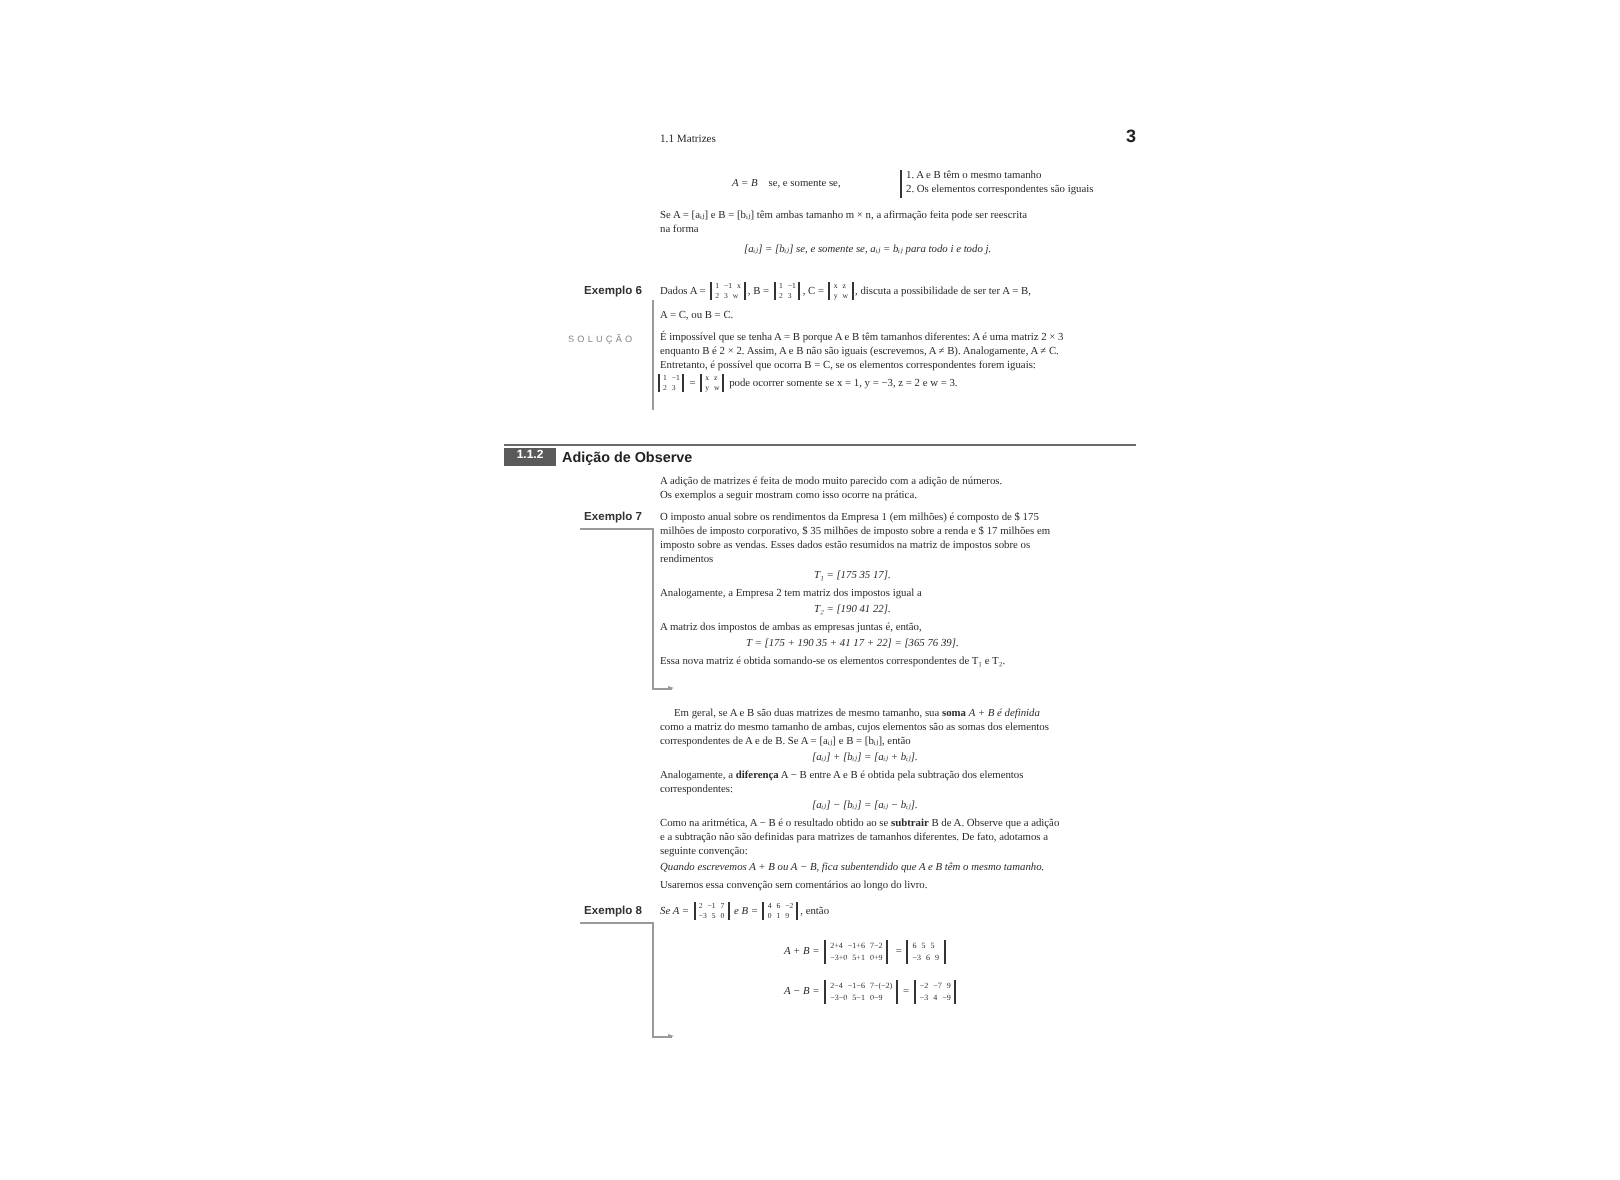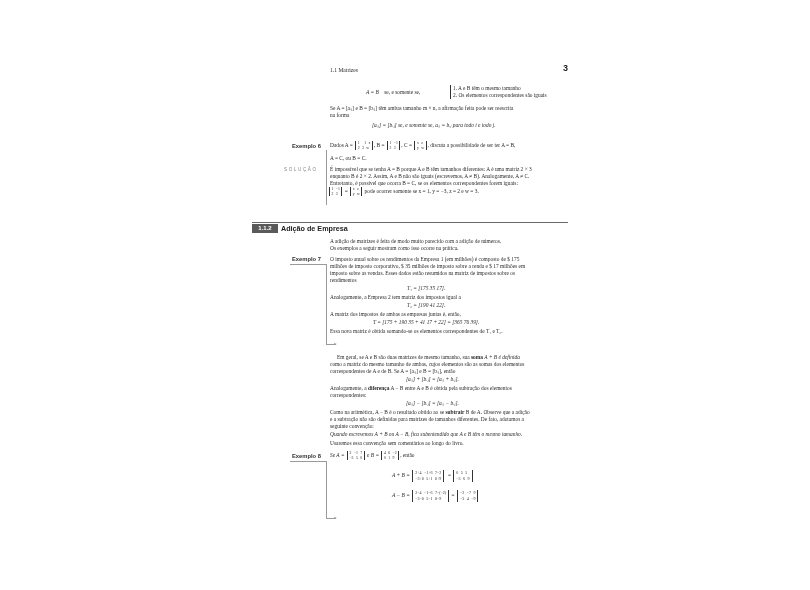--- a/index.html
+++ b/index.html
@@ -63,21 +63,21 @@
   <div class="abs t" style="left:330px;top:173px;">enquanto B é 2 × 2. Assim, A e B não são iguais (escrevemos, A ≠ B). Analogamente, A ≠ C.</div>
   <div class="abs t" style="left:330px;top:180px;">Entretanto, é possível que ocorra B = C, se os elementos correspondentes forem iguais:</div>
   <div class="abs t" style="left:328px;top:187px;">
     <span class="mat"><div class="r">1  −1</div><div class="r">2  3</div></span> =
     <span class="mat"><div class="r">x  z</div><div class="r">y  w</div></span>
     <span>pode ocorrer somente se x = 1, y = −3, z = 2 e w = 3.</span>
   </div>
 
   <div class="sec-rule"></div>
   <div class="sec-box">1.1.2</div>
-  <div class="sec-title">Adição de Empresa</div>
+  <div class="sec-title">Adição de Observe</div>
   <div class="abs t" style="left:330px;top:238px;">A adição de matrizes é feita de modo muito parecido com a adição de números.</div>
   <div class="abs t" style="left:330px;top:245px;">Os exemplos a seguir mostram como isso ocorre na prática.</div>
 
   <div class="abs exlabel" style="left:292px;top:256px;">Exemplo 7</div>
   <div class="hline" style="left:290px;top:264px;width:36px;"></div>
   <div class="vline" style="left:326px;top:264px;height:80px;"></div>
   <div class="hline" style="left:326px;top:344px;width:10px;"></div>
   <div class="arrowtip" style="left:334px;top:342.5px;"></div>
   <div class="abs t" style="left:330px;top:256px;">O imposto anual sobre os rendimentos da Empresa 1 (em milhões) é composto de $ 175</div>
   <div class="abs t" style="left:330px;top:263px;">milhões de imposto corporativo, $ 35 milhões de imposto sobre a renda e $ 17 milhões em</div>

